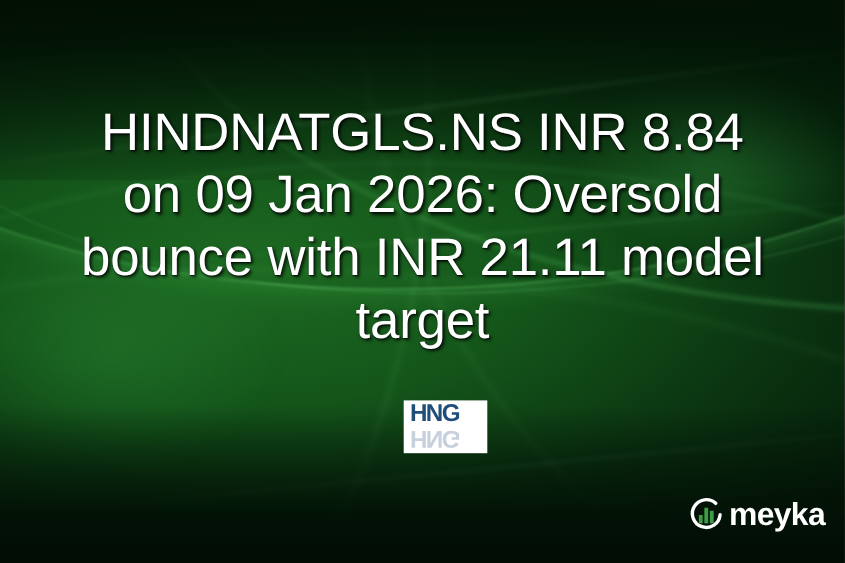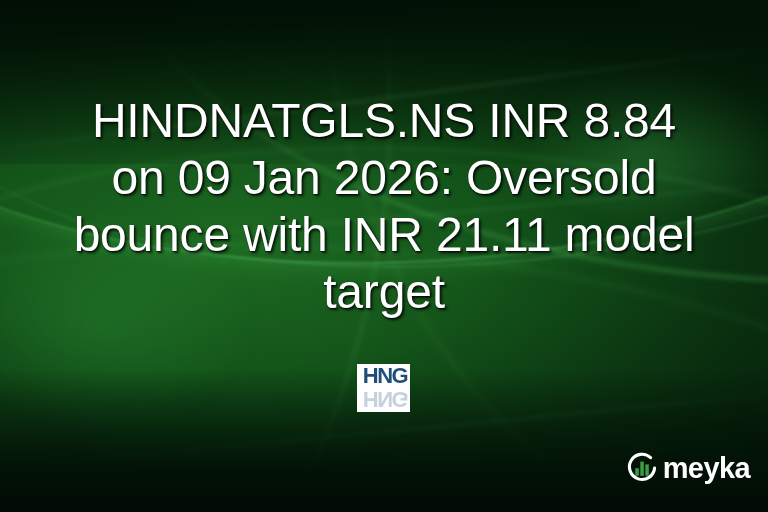--- a/index.html
+++ b/index.html
@@ -145,23 +145,23 @@
     line-height: 57px;
     letter-spacing: -0.2px;
     text-shadow: 2px 2px 3px rgba(0,0,0,0.78), 0 1px 1px rgba(0,0,0,0.6);
     white-space: pre-wrap;
     z-index: 5;
   }
 
   
   .company-logo {
     position: absolute;
-    left: 357px;
+    left: 367px;
     top: 364px;
-    width: 53px;
+    width: 76px;
     height: 48px;
     background: #ffffff;
     z-index: 6;
     overflow: hidden;
   }
   .logo-top {
     position: absolute;
     left: 0; top: 1px;
     width: 56px;
     text-align: center;

